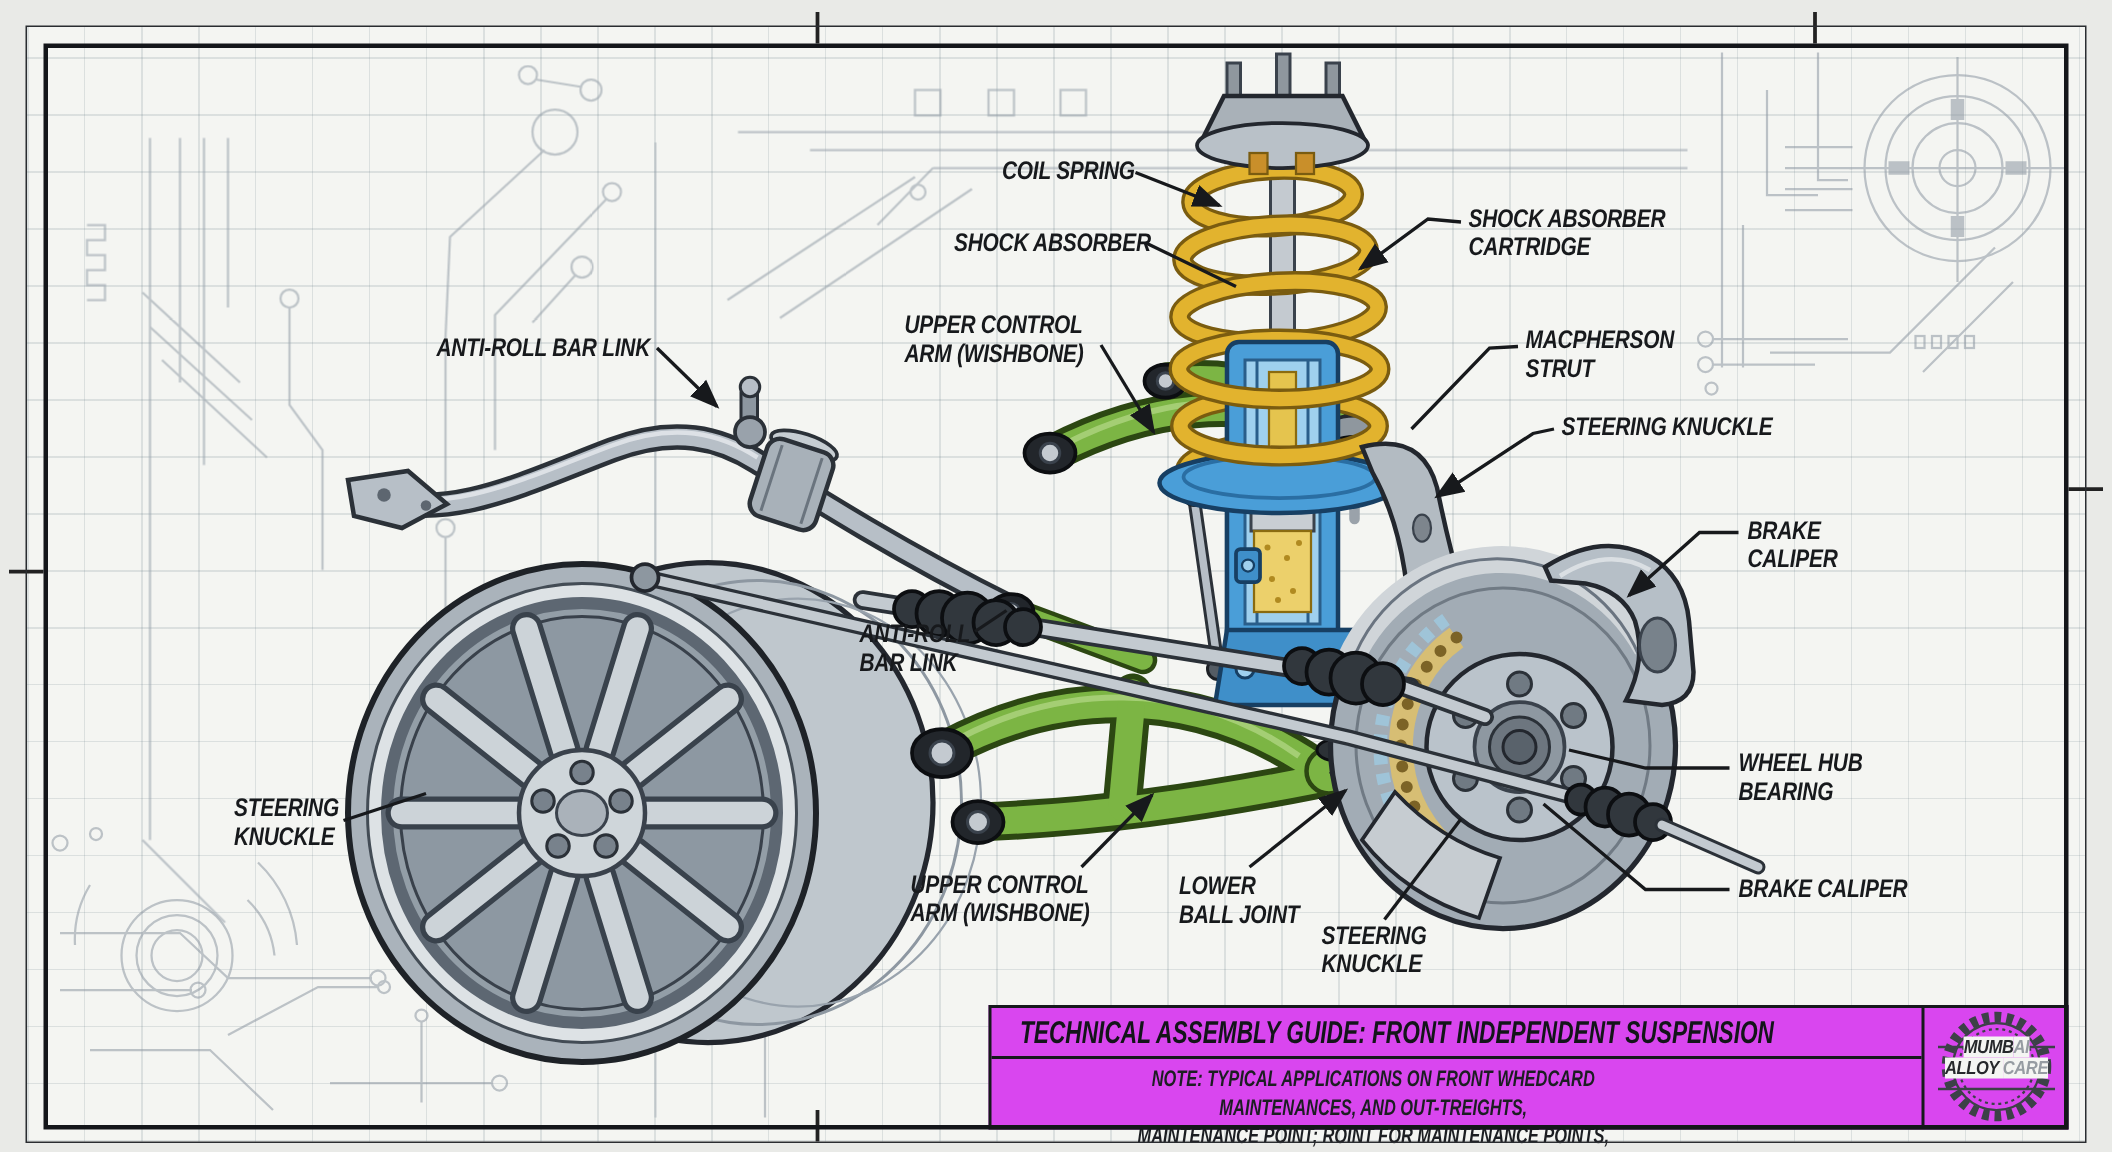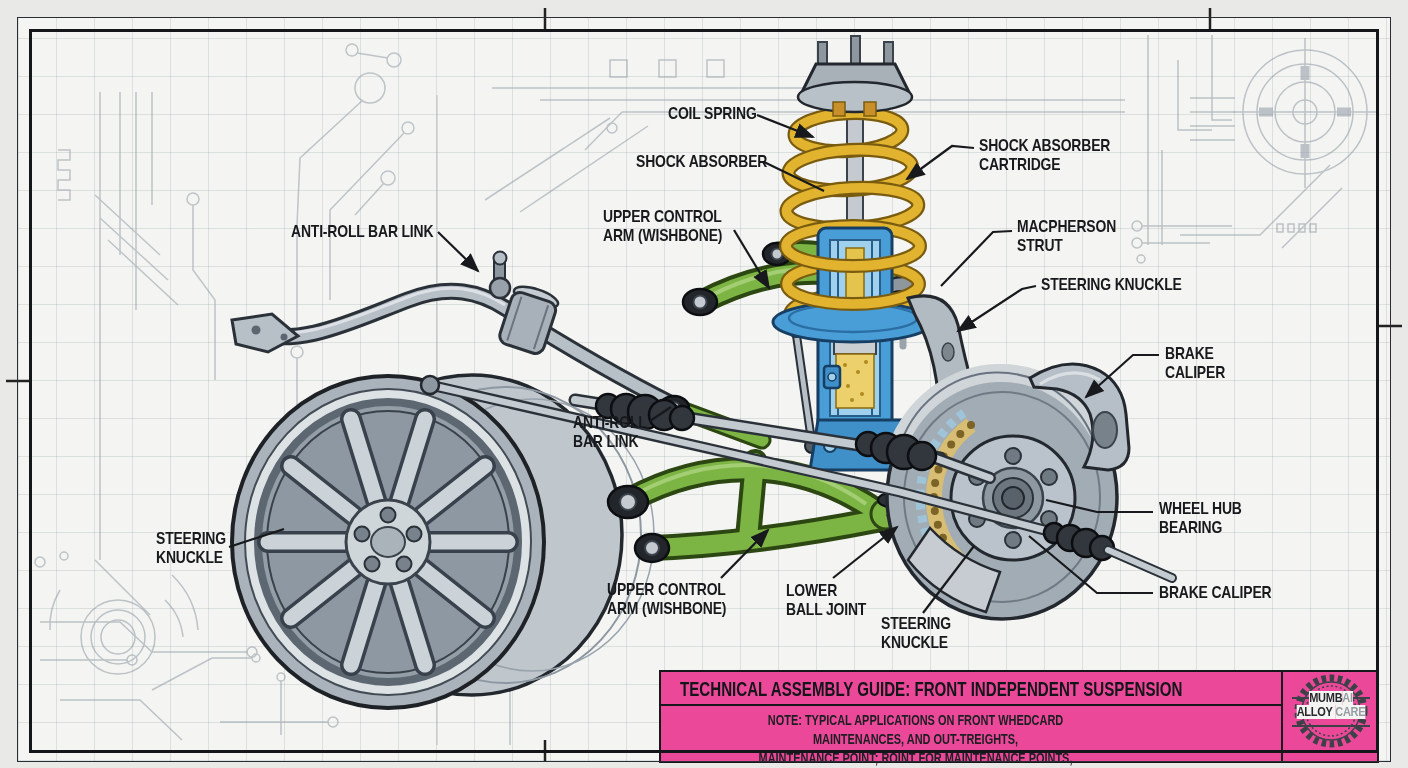--- a/index.html
+++ b/index.html
@@ -1,36 +1,36 @@
 <!DOCTYPE html>
 <html><head>
 <meta charset="utf-8">
 <style>
   html,body{margin:0;padding:0;background:#e9eae7;}
   #stage{position:relative;width:1408px;height:768px;overflow:hidden;
-         font-family:"Liberation Sans",sans-serif;background:#e9eae7;}
+         font-family:"Liberation Sans",sans-serif;background:#e9eae7;font-style:italic;}
   
   #paper{position:absolute;left:18px;top:18px;right:18px;bottom:7px;
     background:
       repeating-linear-gradient(0deg, rgba(96,118,128,.17) 0 1px, transparent 1px 38px),
       repeating-linear-gradient(90deg, rgba(96,118,128,.17) 0 1px, transparent 1px 38px),
       #f4f5f2;}
   .frame-outer{position:absolute;left:17px;top:17px;right:17px;bottom:6px;
     border:1.5px solid #2a2d31;pointer-events:none;}
   .frame-inner{position:absolute;left:29px;top:29px;right:29px;bottom:15px;
     border:3px solid #14161a;pointer-events:none;}
   svg{position:absolute;left:0;top:0;}
   
   .lbl{position:absolute;font-weight:bold;font-size:17px;line-height:1.12;
     letter-spacing:-.2px;color:#17191c;white-space:pre-line;
     transform:scaleX(.82);transform-origin:left top;}
   .leader{stroke:#17191c;stroke-width:2.2;fill:none;}
   
-  .tblock{position:absolute;left:659px;top:670px;width:720px;height:93px;
-    border:2.5px solid #16181c;background:#ec4899;box-sizing:border-box;}
+  .tblock{position:absolute;left:659px;top:670px;width:720px;height:83px;
+    border:2.5px solid #16181c;background:#d946ef;box-sizing:border-box;}
   .tblock .tdiv{position:absolute;left:0;right:96px;top:32px;height:0;
     border-top:2px solid #16181c;}
   .tblock .vdiv{position:absolute;right:94px;top:0;bottom:0;width:0;
     border-left:2px solid #16181c;}
   .tb-title{position:absolute;left:19px;top:5px;font-weight:bold;font-size:21px;
     color:#131519;white-space:nowrap;transform:scaleX(.72);transform-origin:left top;
     letter-spacing:0;}
   .tb-note{position:absolute;left:2px;top:39px;width:505px;text-align:center;
     font-weight:bold;font-size:15px;line-height:1.25;color:#1c1e22;
     transform:scaleX(.73);transform-origin:center top;white-space:pre-line;}

